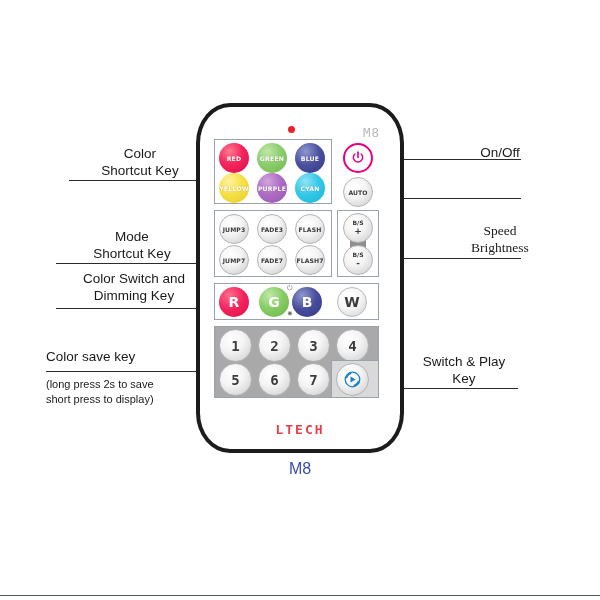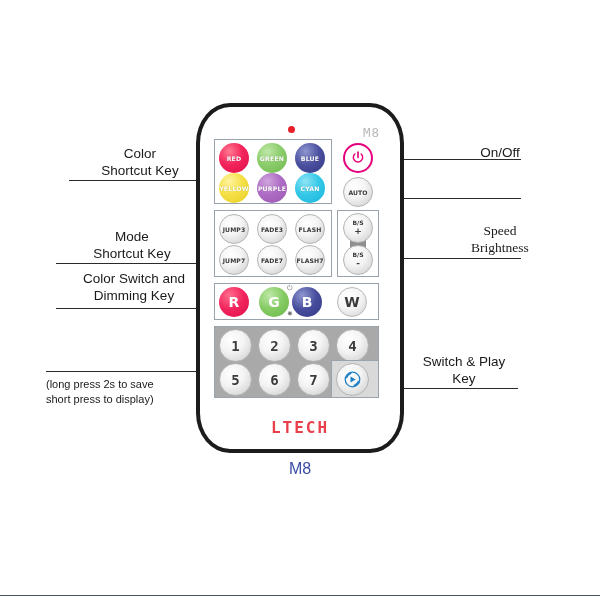--- a/index.html
+++ b/index.html
@@ -80,21 +80,21 @@
     font-size: 12.5px;
     color: #b8b8b8;
     letter-spacing: 1px;
     font-family: "DejaVu Sans Mono", monospace;
   }
   .brand {
     position: absolute;
     left: 0; right: 0;
     bottom: 12px;
     text-align: center;
-    font-size: 16px;
+    font-size: 13px;
     font-weight: bold;
     letter-spacing: 2px;
     color: #e8404a;
     font-family: "DejaVu Sans Mono", monospace;
   }
 
   
   .panel {
     position: absolute;
     border: 1.4px solid #9aa3ad;
@@ -224,20 +224,21 @@
   <div class="callout-text" style="left:56px; top:228px; width:152px;">Mode
 Shortcut Key</div>
   <div class="lead-line" style="left:56px; top:263px; width:146px;"></div>
   <div class="lead-dot" style="left:199px; top:261px;"></div>
 
   <div class="callout-text" style="left:52px; top:270px; width:164px;">Color Switch and
 Dimming Key</div>
   <div class="lead-line" style="left:56px; top:308px; width:146px;"></div>
   <div class="lead-dot" style="left:199px; top:306px;"></div>
 
+  <div class="callout-text" style="left:46px; top:348px; width:160px; text-align:left;">Color save key</div>
   <div class="lead-line" style="left:46px; top:371px; width:156px;"></div>
   <div class="lead-dot" style="left:199px; top:369px;"></div>
   <div class="callout-sub" style="left:46px; top:377px; width:166px;">(long press 2s to save
 short press to display)</div>
 
   <div class="callout-text" style="left:440px; top:144px; width:120px;">On/Off</div>
   <div class="lead-line" style="left:403px; top:159px; width:118px;"></div>
   <div class="lead-dot" style="left:400px; top:157px;"></div>
 
   <div class="lead-line" style="left:403px; top:198px; width:118px;"></div>

